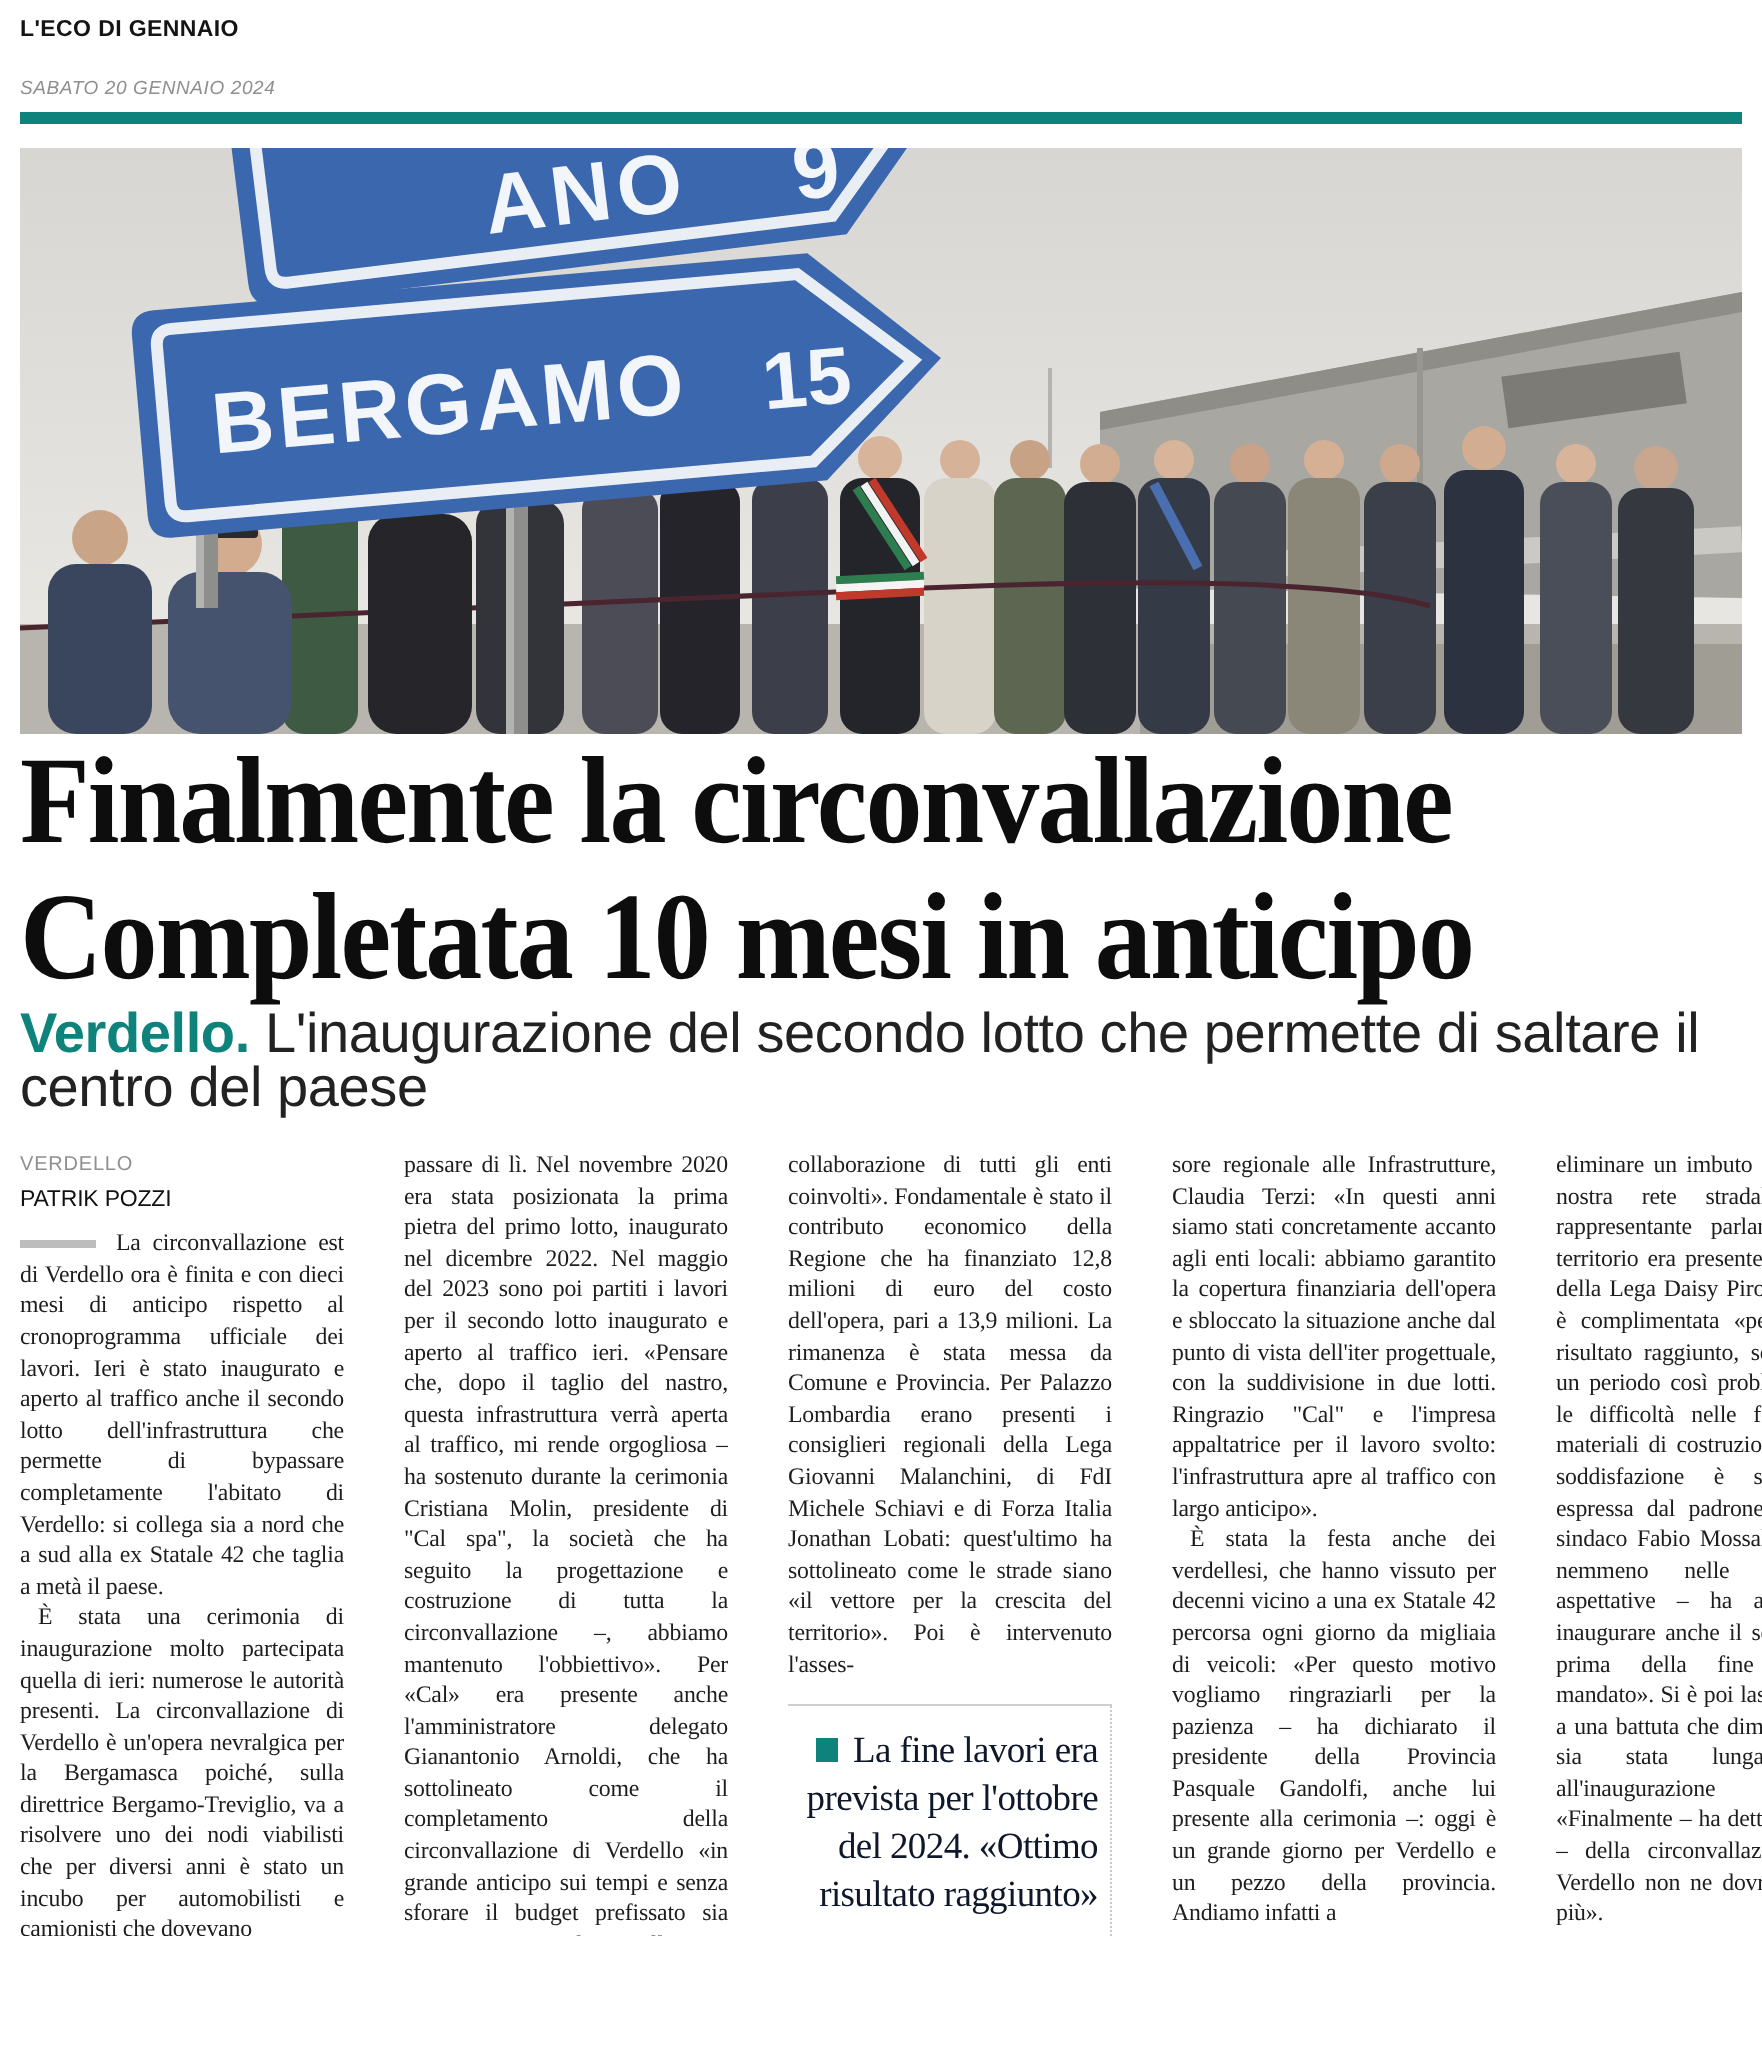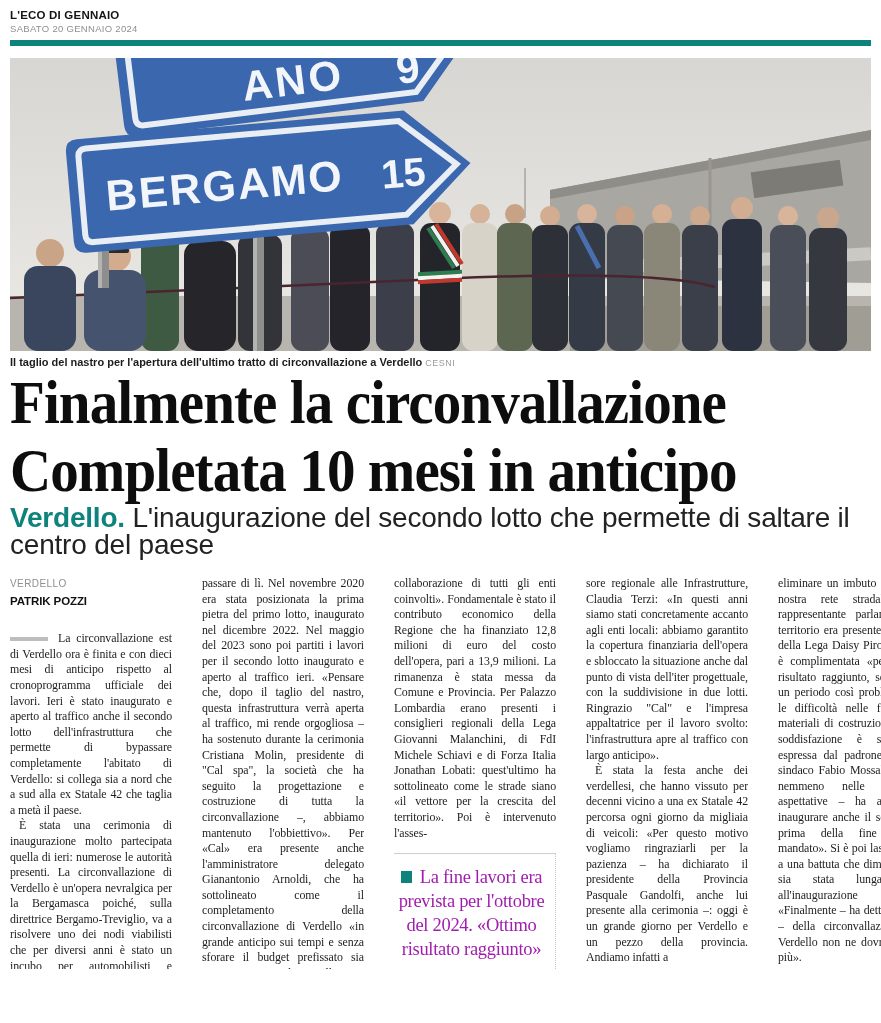--- a/index.html
+++ b/index.html
@@ -5,21 +5,21 @@
   html,body{margin:0;padding:0;}
   body{
     width:881px;height:1023px;background:#ffffff;overflow:hidden;
     font-family:"Liberation Sans",sans-serif;color:#1a1a1a;
     -webkit-font-smoothing:antialiased;
   }
   .page{padding:0 10px;position:relative;}
   
   .masthead{padding-top:9px;}
   .masthead-name{font-size:11.5px;font-weight:bold;letter-spacing:.2px;color:#141414;}
-  .masthead-date{font-size:9.5px;color:#8f8f8f;margin-top:2px;letter-spacing:.3px;}
+  .masthead-date{font-size:9.5px;color:#8f8f8f;margin-top:18px;letter-spacing:.3px;font-style:italic;}
   .teal-bar{height:6px;background:#0e837b;margin-top:6px;}
   
   .photo{margin-top:12px;height:293px;position:relative;overflow:hidden;background:#dcdbd8;}
   .photo svg{display:block;}
   .caption{margin-top:5px;font-size:11px;font-weight:bold;color:#1c1c1c;}
   .caption .credit{font-weight:normal;font-size:9px;color:#9b9b9b;letter-spacing:.5px;margin-left:3px;}
   
   .headline{overflow:hidden;}
   .headline .hl-line{
     font-family:"Liberation Serif",serif;font-weight:bold;color:#0d0d0d;
@@ -31,27 +31,27 @@
   .standfirst .kicker{color:#0e837b;font-weight:bold;}
   
   .columns{display:flex;gap:30px;margin-top:18px;height:393px;}
   .col{width:162px;flex:0 0 162px;overflow:hidden;
     font-family:"Liberation Serif",serif;font-size:11.9px;line-height:15.6px;
     text-align:justify;color:#1d1d1d;letter-spacing:-.1px;}
   .col p{margin:0;}
   .col p.indent{text-indent:9px;}
   .loc-kicker{font-family:"Liberation Sans",sans-serif;font-size:10px;color:#8f8f8f;
     letter-spacing:.4px;text-align:left;}
-  .byline{font-family:"Liberation Sans",sans-serif;font-size:11.5px;font-weight:bold;
-    color:#111;margin:2px 0 22px;text-align:left;}
+  .byline{font-family:"Liberation Sans",sans-serif;font-size:11.5px;font-weight:normal;
+    color:#111;margin:2px 0 6px;text-align:left;}
   .lede-dash{display:inline-block;width:38px;height:4px;background:#bdbdbd;
     margin-right:10px;vertical-align:middle;}
   .pullquote-wrap{margin-top:12px;border-top:1px solid #cfcfcf;padding-top:11px;
     border-right:1px dotted #c9c9c9;padding-right:6px;height:160px;}
-  .pullquote{font-size:18.5px;line-height:24px;color:#a21caf;text-align:center;letter-spacing:-.3px;}
+  .pullquote{font-size:18.5px;line-height:24px;color:#0f172a;text-align:right;letter-spacing:-.3px;}
   .pq-bullet{display:inline-block;width:11px;height:12px;background:#0e837b;margin-right:8px;}
   .copyright{font-family:"Liberation Sans",sans-serif;font-size:8.5px;color:#8a8a8a;
     text-align:right;letter-spacing:.4px;margin-top:3px;}
 </style>
 </head>
 <body>
 
 <div class="page">
 
   <div class="masthead">
@@ -175,23 +175,20 @@
 
       <g transform="rotate(-5 60 140)">
         <path d="M 72 82 L 400 82 L 462 140 L 400 196 L 72 196 Q 60 196 60 184 L 60 94 Q 60 82 72 82 Z" fill="#3a67ad"></path>
         <path d="M 80 92 L 394 92 L 448 140 L 394 186 L 80 186 Q 72 186 72 178 L 72 100 Q 72 92 80 92 Z" fill="none" stroke="#e9eef5" stroke-width="6"></path>
         <text x="96" y="156" font-family="Liberation Sans, sans-serif" font-size="43" font-weight="bold" fill="#f2f5fa" letter-spacing="2">BERGAMO</text>
         <text x="372" y="158" font-family="Liberation Sans, sans-serif" font-size="40" font-weight="bold" fill="#f2f5fa">15</text>
       </g>
     </svg>
   </div>
 
-  <div class="caption">
-    <span>Il taglio del nastro per l'apertura dell'ultimo tratto di circonvallazione a Verdello</span><span class="credit">CESNI</span>
-  </div>
 
   <div class="headline">
     <div class="hl-line">Finalmente la circonvallazione</div>
     <div class="hl-line">Completata 10 mesi in anticipo</div>
   </div>
 
   <div class="standfirst">
     <div><span class="kicker">Verdello.</span><span> L'inaugurazione del secondo lotto che permette di saltare il centro del paese</span></div>
   </div>
 

